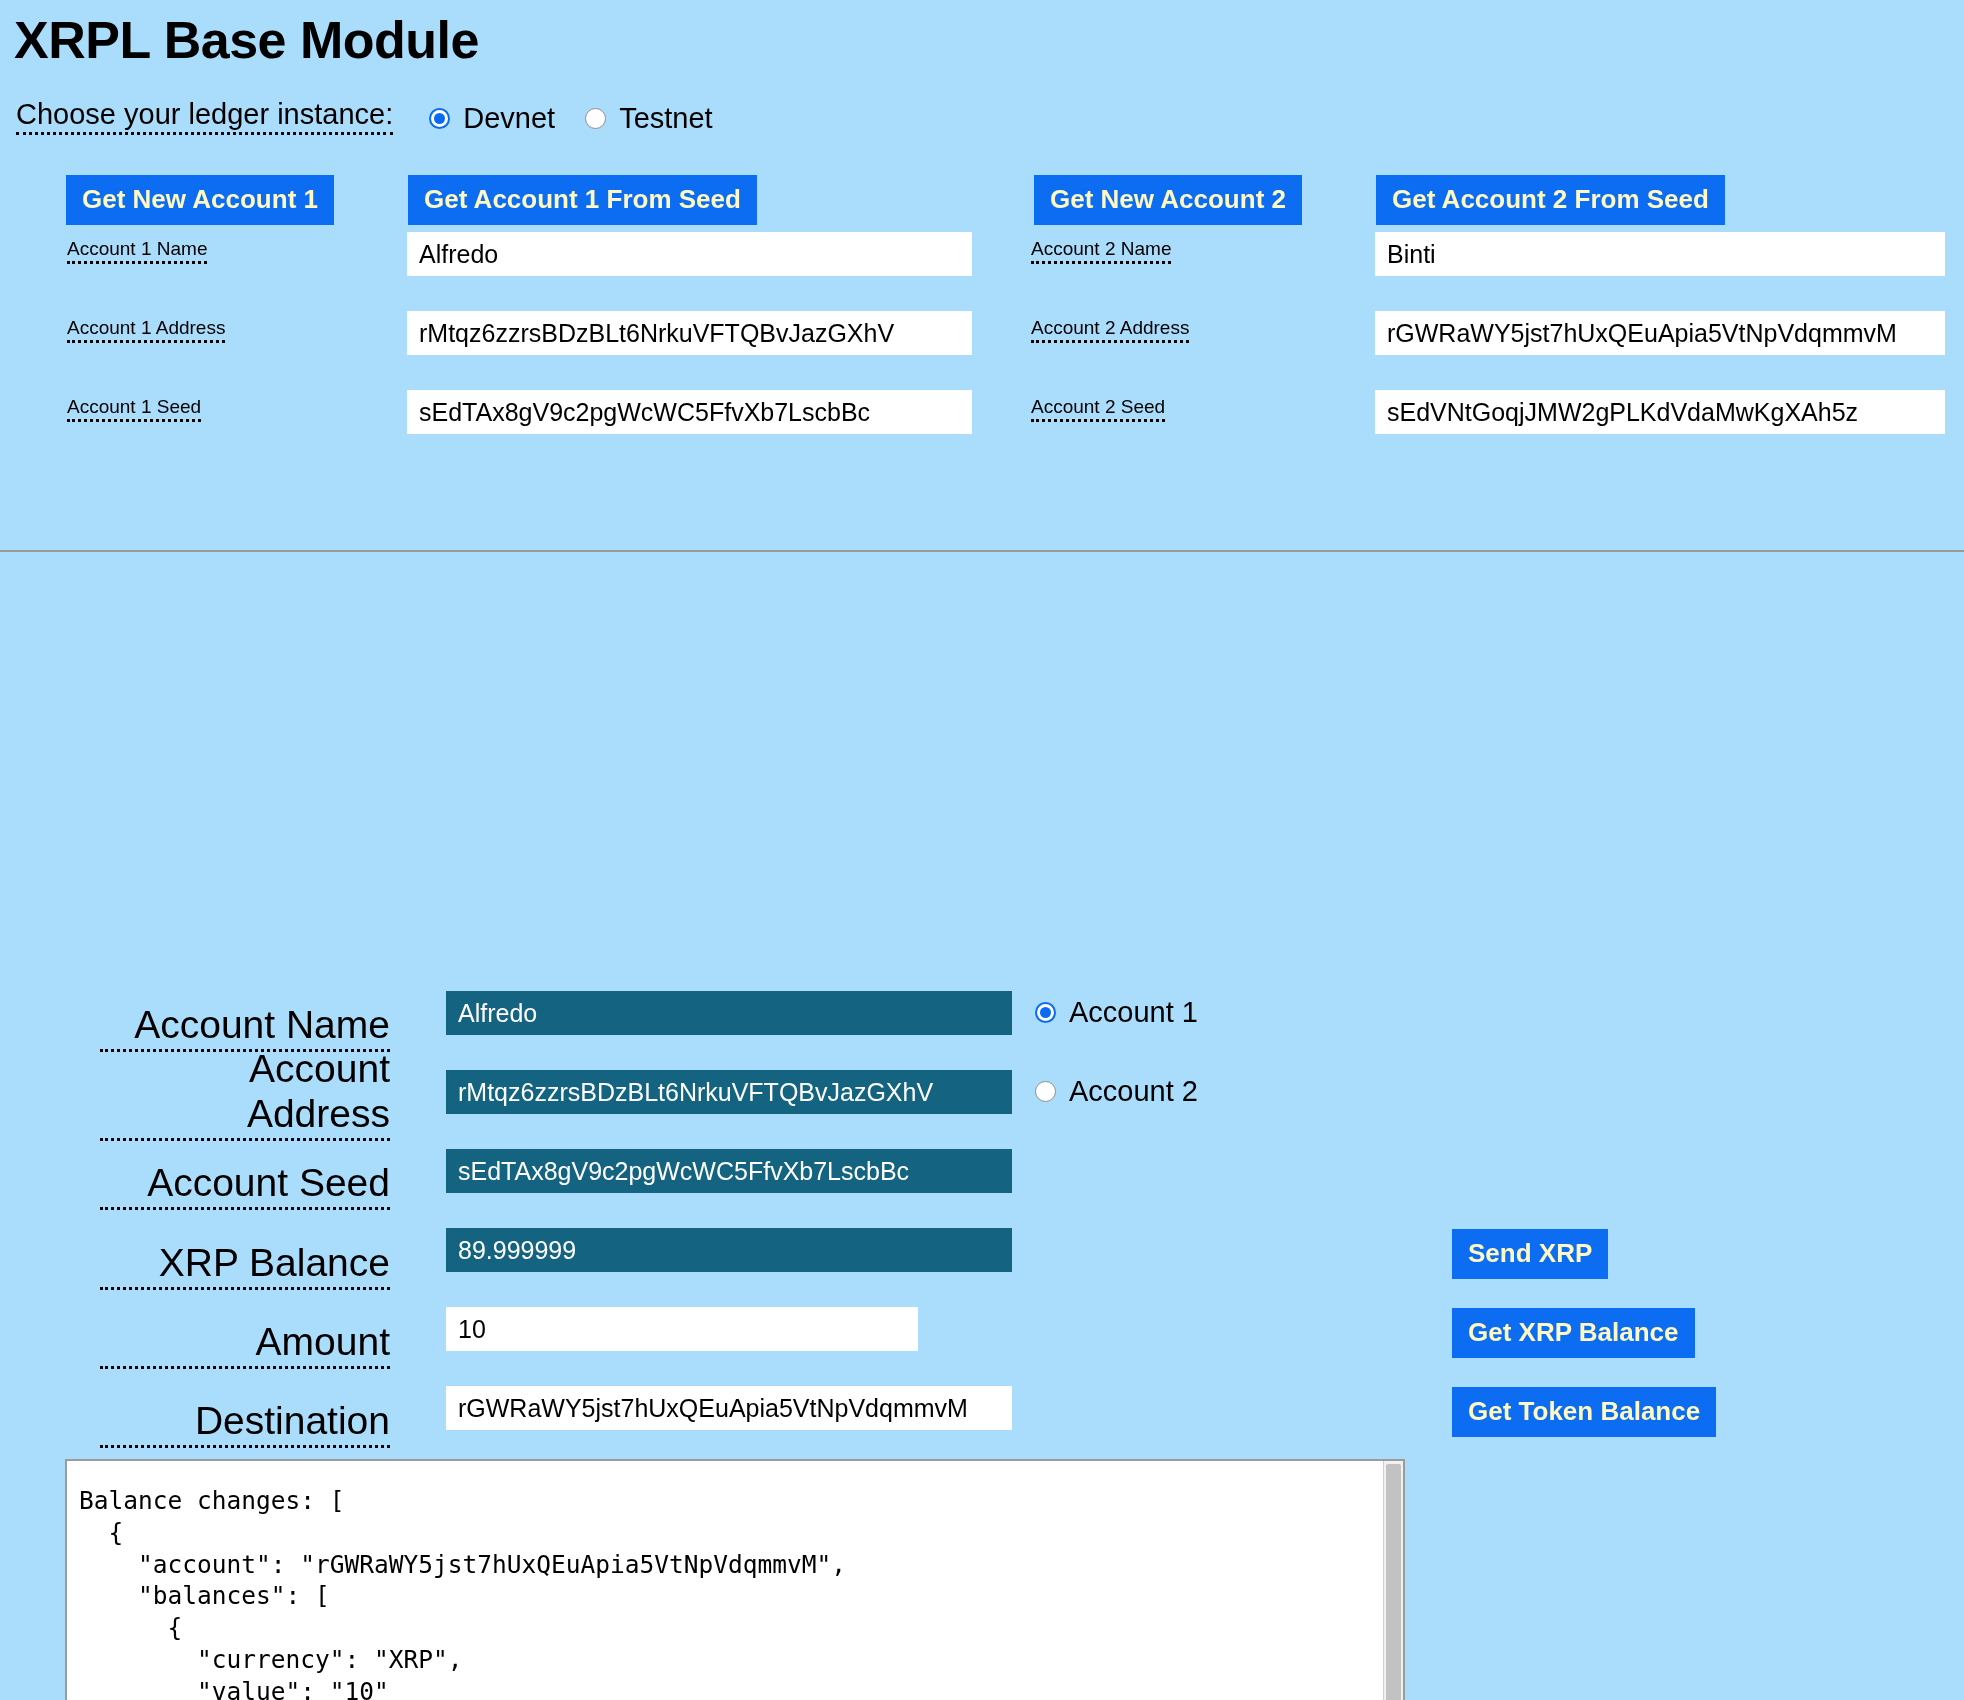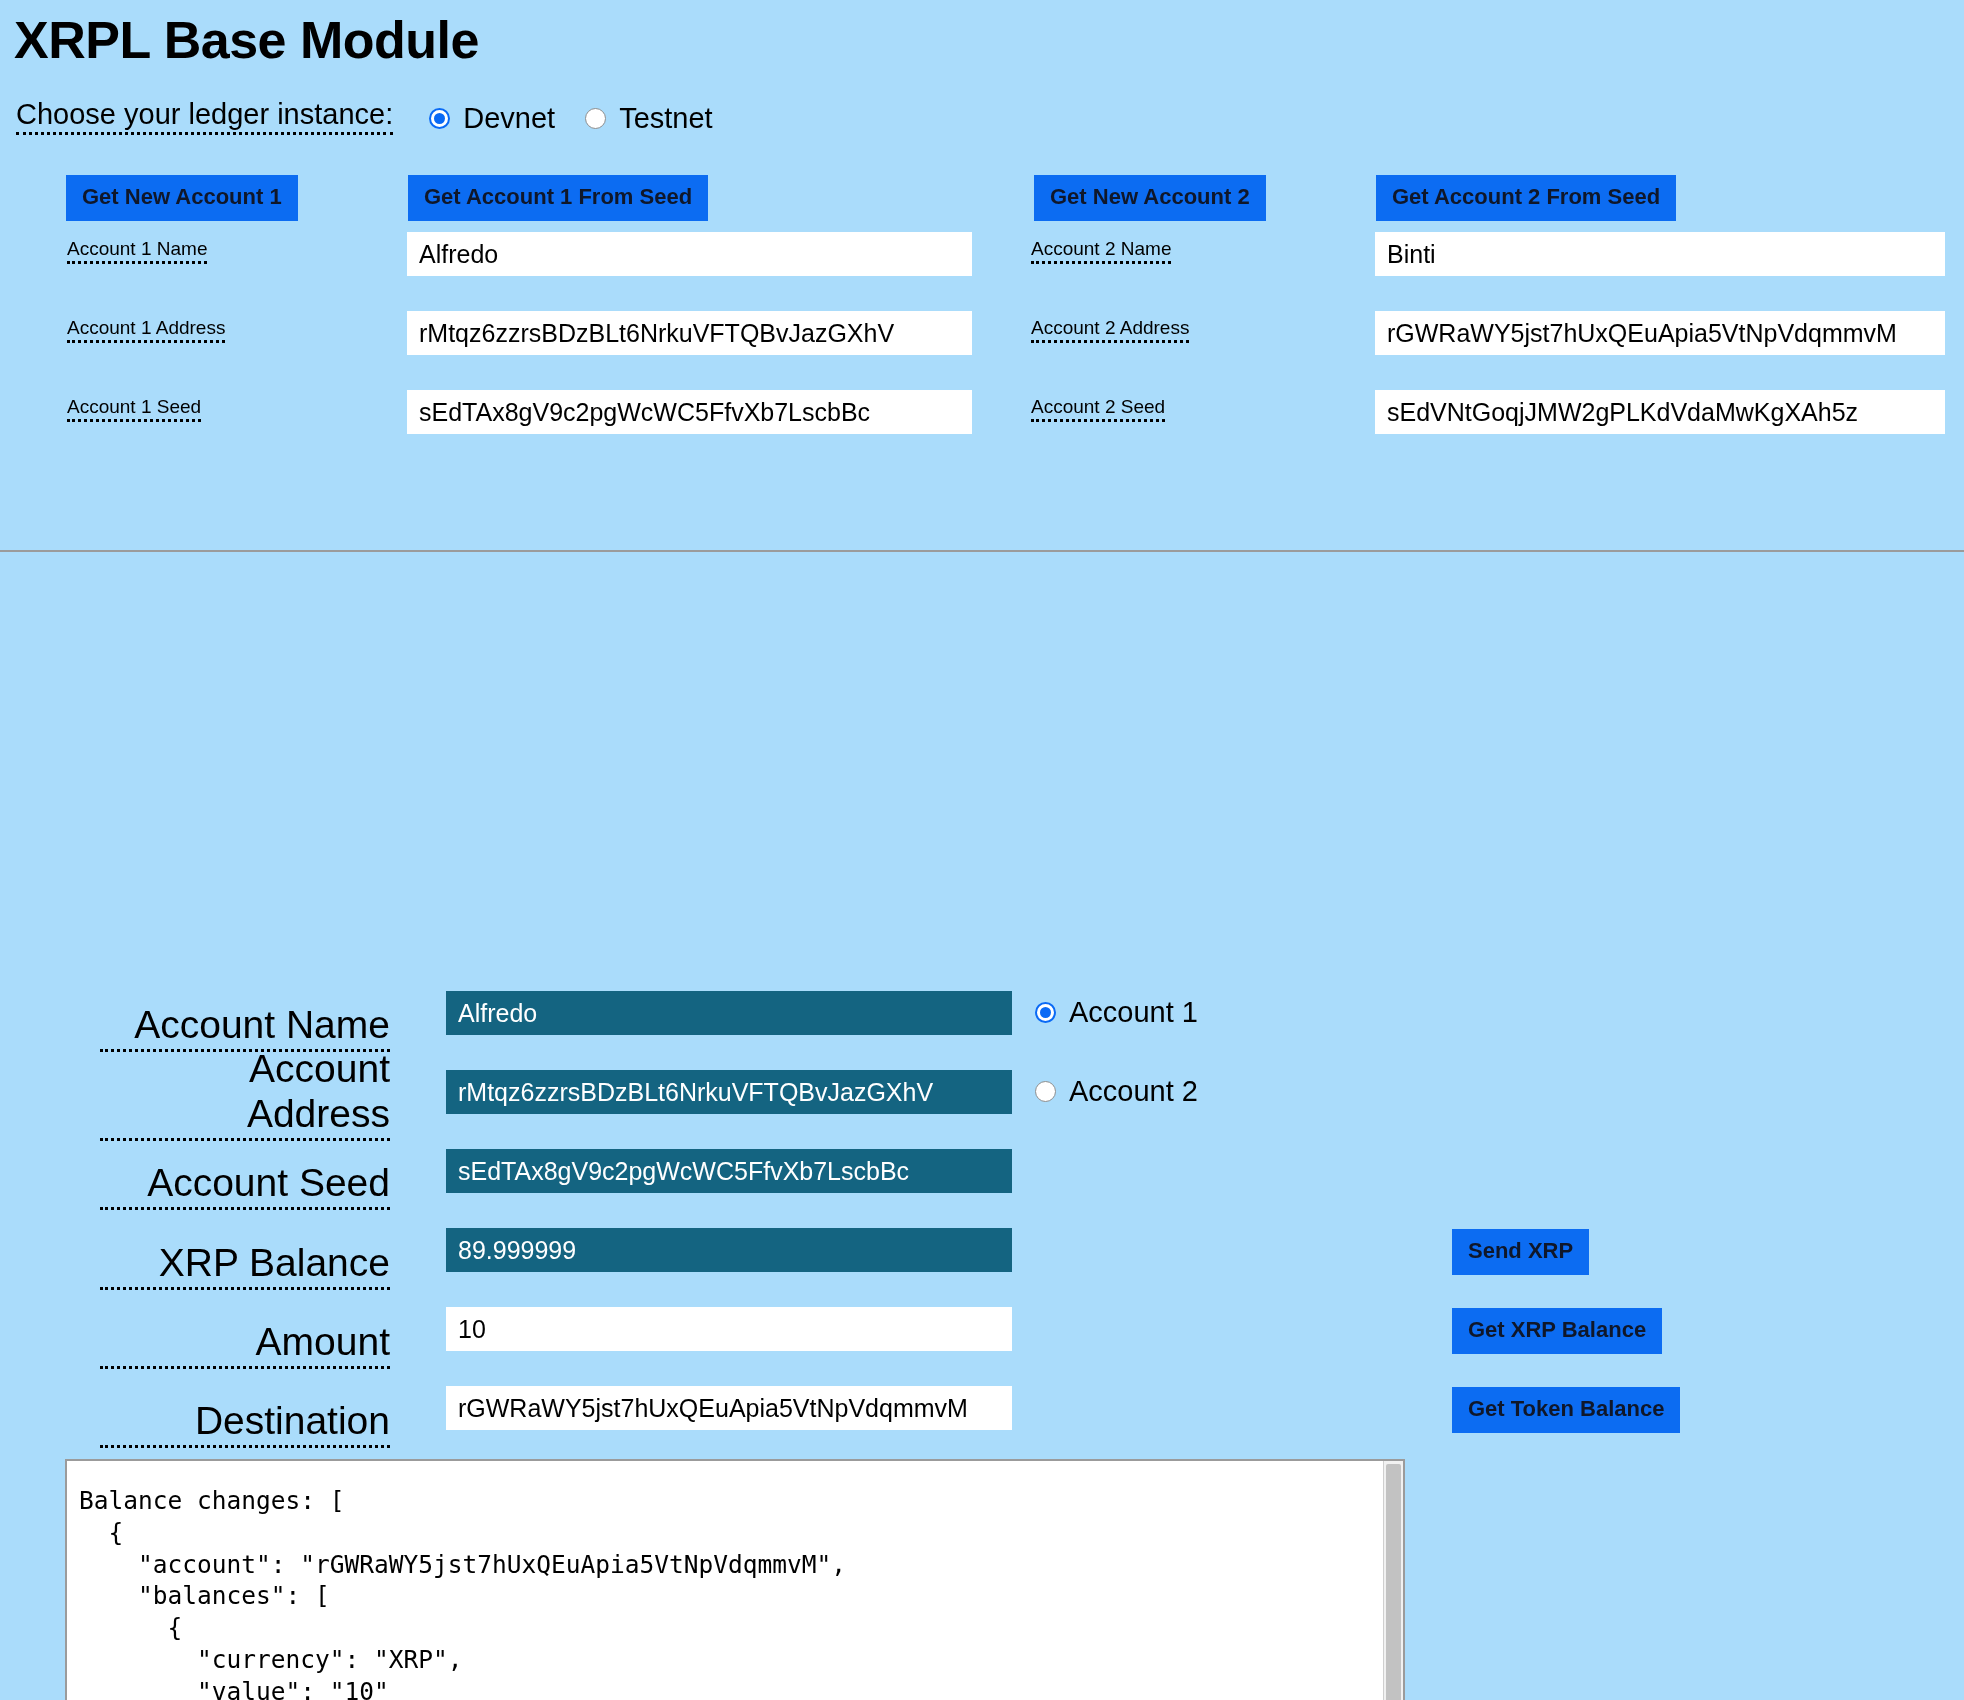--- a/index.html
+++ b/index.html
@@ -74,24 +74,24 @@
   }
 
   
   .accounts {
     position: relative;
     margin-top: 28px;
     height: 250px;
   }
   .btn {
     background: #0c6cf2;
-    color: #0f172a;
+    color: #fef9c3;
     border: none;
     font-family: "Liberation Sans", sans-serif;
-    font-size: 22px;
+    font-size: 26px;
     font-weight: bold;
     padding: 11px 16px 13px 16px;
     line-height: 1;
     display: inline-block;
     cursor: pointer;
     white-space: nowrap;
   }
   .lbl {
     font-size: 19px;
     border-bottom: 3px dotted #000;
@@ -238,21 +238,21 @@
   <span class="lbl-right abs" style="left:100px; top:634px; width:290px;">Account Address</span>
   <span class="lbl-right abs" style="left:100px; top:748px; width:290px;">Account Seed</span>
   <span class="lbl-right abs" style="left:100px; top:828px; width:290px;">XRP Balance</span>
   <span class="lbl-right abs" style="left:100px; top:907px; width:290px;">Amount</span>
   <span class="lbl-right abs" style="left:100px; top:986px; width:290px;">Destination</span>
 
   <input class="tfield-dark abs" style="left: 446px; top: 578px; width: 566px;" type="text" value="Alfredo">
   <input class="tfield-dark abs" style="left: 446px; top: 657px; width: 566px;" type="text" value="rMtqz6zzrsBDzBLt6NrkuVFTQBvJazGXhV">
   <input class="tfield-dark abs" style="left: 446px; top: 736px; width: 566px;" type="text" value="sEdTAx8gV9c2pgWcWC5FfvXb7LscbBc">
   <input class="tfield-dark abs" style="left: 446px; top: 815px; width: 566px;" type="text" value="89.999999">
-  <input class="tfield abs" style="left: 446px; top: 894px; width: 566px;" type="text" value="10">
+  <input class="tfield abs" style="left: 446px; top: 894px; width: 472px;" type="text" value="10">
   <input class="tfield abs" style="left: 446px; top: 973px; width: 566px;" type="text" value="rGWRaWY5jst7hUxQEuApia5VtNpVdqmmvM">
 
   <label class="abs" style="left:1035px; top:583px; display:flex; align-items:center;">
     <span class="radio checked"></span>
     <span class="radio-text">Account 1</span>
   </label>
   <label class="abs" style="left:1035px; top:662px; display:flex; align-items:center;">
     <span class="radio"></span>
     <span class="radio-text">Account 2</span>
   </label>

